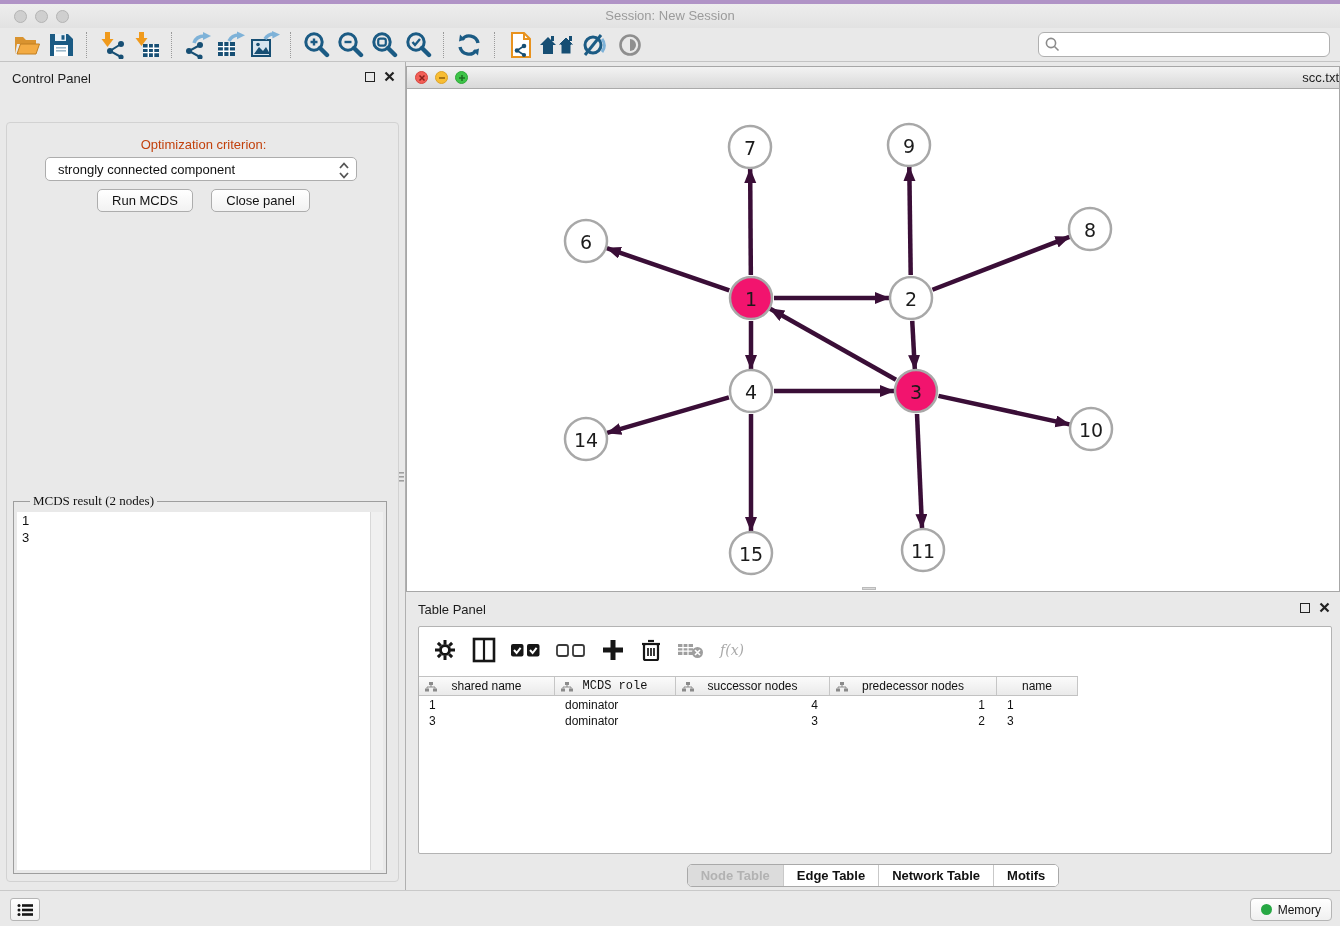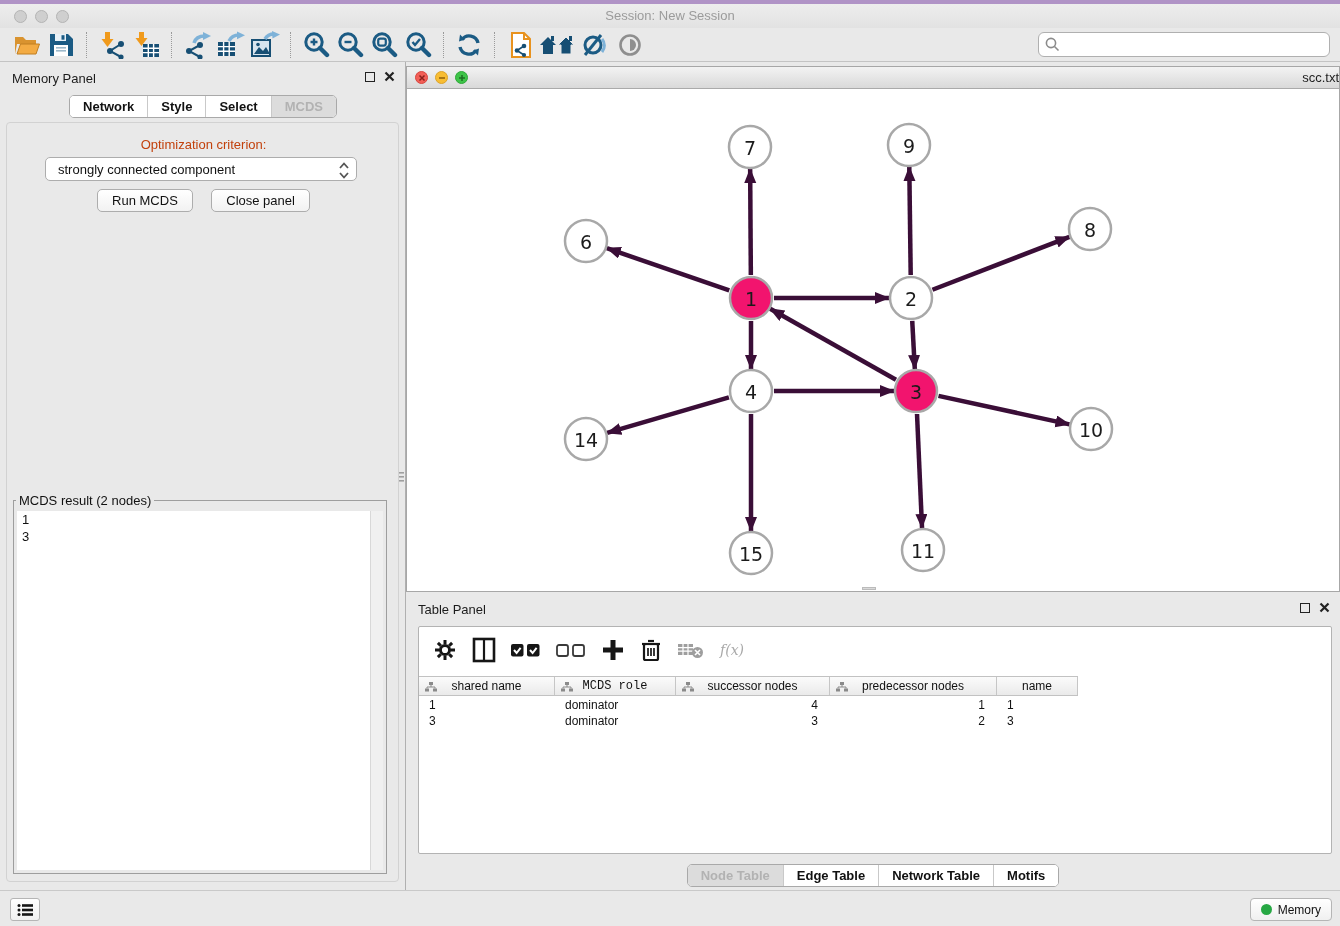--- a/index.html
+++ b/index.html
@@ -37,21 +37,21 @@
 
   .cp-inner { position:absolute; left:6px; top:60px; width:393px; height:760px; border:1px solid #d2d2d2; border-radius:4px; }
   .opt-label { position:absolute; left:0; width:393px; top:14px; text-align:center; font-size:13px; color:#c2410c; }
   .cp-select { position:absolute; left:38px; top:34px; width:312px; height:24px; background:#fff; border:1px solid #adadad; border-radius:5px; display:flex; align-items:center; padding:0 12px 0 12px; font-size:13px; color:#111; }
   .cp-select svg { position:absolute; right:6px; top:4px; }
   .btn { background:linear-gradient(#ffffff,#f2f2f2); border:1px solid #adadad; border-radius:5px; font-size:13px; color:#111; padding:3px 14px; font-family:inherit; }
   .btnrow { position:absolute; left:0; width:393px; top:66px; text-align:center; }
   .btnrow button { margin:0 7px; }
 
   fieldset.result { position:absolute; left:6px; top:370px; width:374px; height:381px; border:1px solid #9e9e9e; background:transparent; }
-  fieldset.result legend { font-size:13px; color:#111; padding:0 3px; margin-left:2px; }
+  fieldset.result legend { font-size:13px; color:#111; padding:0 3px; margin-left:16px;font-family:Liberation Serif, serif; }
   .listbox { position:absolute; left:3px; right:3px; top:3px; bottom:3px; background:#fff; }
   .listbox .scrolltrack { position:absolute; right:0; top:0; bottom:0; width:13px; background:#f0f0f0; border-left:1px solid #d8d8d8; }
   .listbox .line { font-size:13px; color:#111; padding-left:5px; line-height:17px; }
 
   .splitter-grip { position:absolute; left:399px; top:400px; width:5px; height:30px; display:flex; flex-direction:column; gap:2px; justify-content:center; }
   .splitter-grip i { height:2px; background:#bdbdbd; border-top:1px solid #9f9f9f; }
 
   
   .net-window { position:absolute; left:406px; top:4px; width:934px; height:526px; border:1px solid #a7a7a7; background:#fff; }
   .net-titlebar { position:absolute; left:0; top:0; width:100%; height:22px; background:linear-gradient(#f3f3f3,#d9d9d9); border-bottom:1px solid #aaa; }
@@ -236,34 +236,26 @@
           <circle cx="6" cy="6" r="4.6" stroke="#8b8b8b" stroke-width="1.6" fill="none"></circle>
           <path d="M9.5 9.5 L13.5 13.5" stroke="#8b8b8b" stroke-width="1.6"></path>
         </svg>
       <input type="text" placeholder="" style="">
     </span>
   </div>
 
   <div class="main">
 
     <div class="control-panel">
-      <div class="panel-head">Memory Panel</div>
+      <div class="panel-head">Control Panel</div>
       <div class="panel-icons">
         <span class="float-ico"></span>
         <svg width="11" height="11" viewBox="0 0 11 11">
             <path d="M1.5 1.5 L9.5 9.5 M9.5 1.5 L1.5 9.5" stroke="#222" stroke-width="2.2"></path>
           </svg>
-      </div>
-      <div class="cp-tabs">
-        <span class="seg-control">
-            <span class="seg">Network</span>
-            <span class="seg">Style</span>
-            <span class="seg">Select</span>
-            <span class="seg active">MCDS</span>
-          </span>
       </div>
 
       <div class="cp-inner">
         <div class="opt-label">Optimization criterion:</div>
         <div class="cp-select">
           <span>strongly connected component</span>
           <svg width="12" height="17" viewBox="0 0 12 17">
               <path d="M2 6 L6 1.5 L10 6" stroke="#555" stroke-width="1.8" fill="none"></path>
               <path d="M2 11 L6 15.5 L10 11" stroke="#555" stroke-width="1.8" fill="none"></path>
             </svg>

